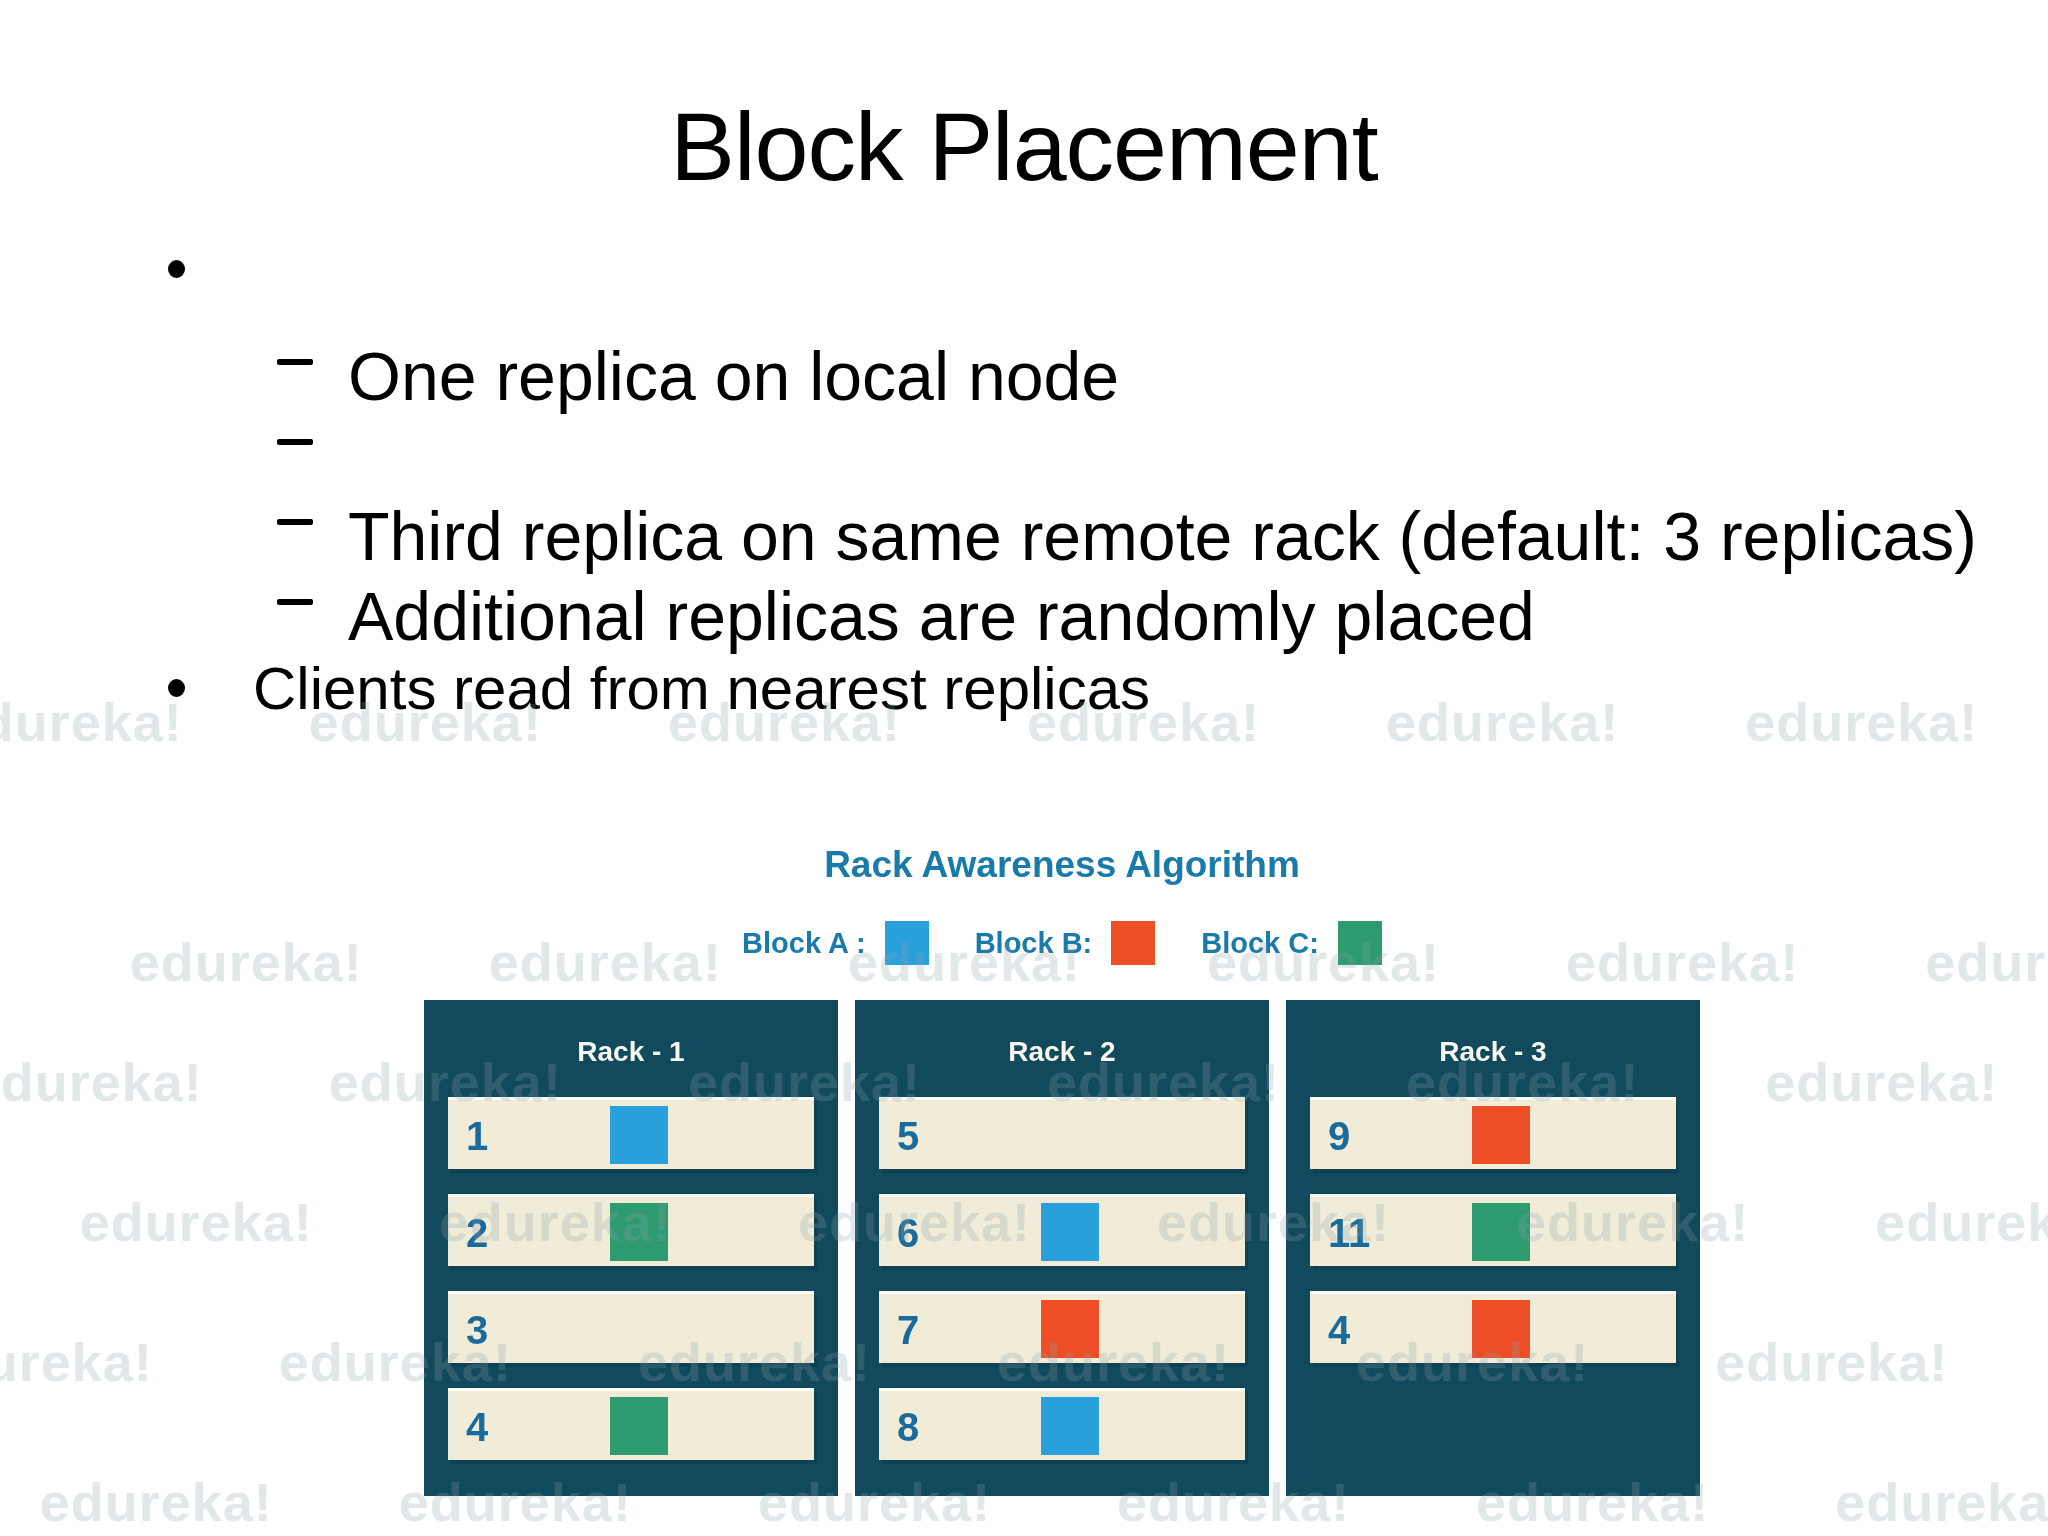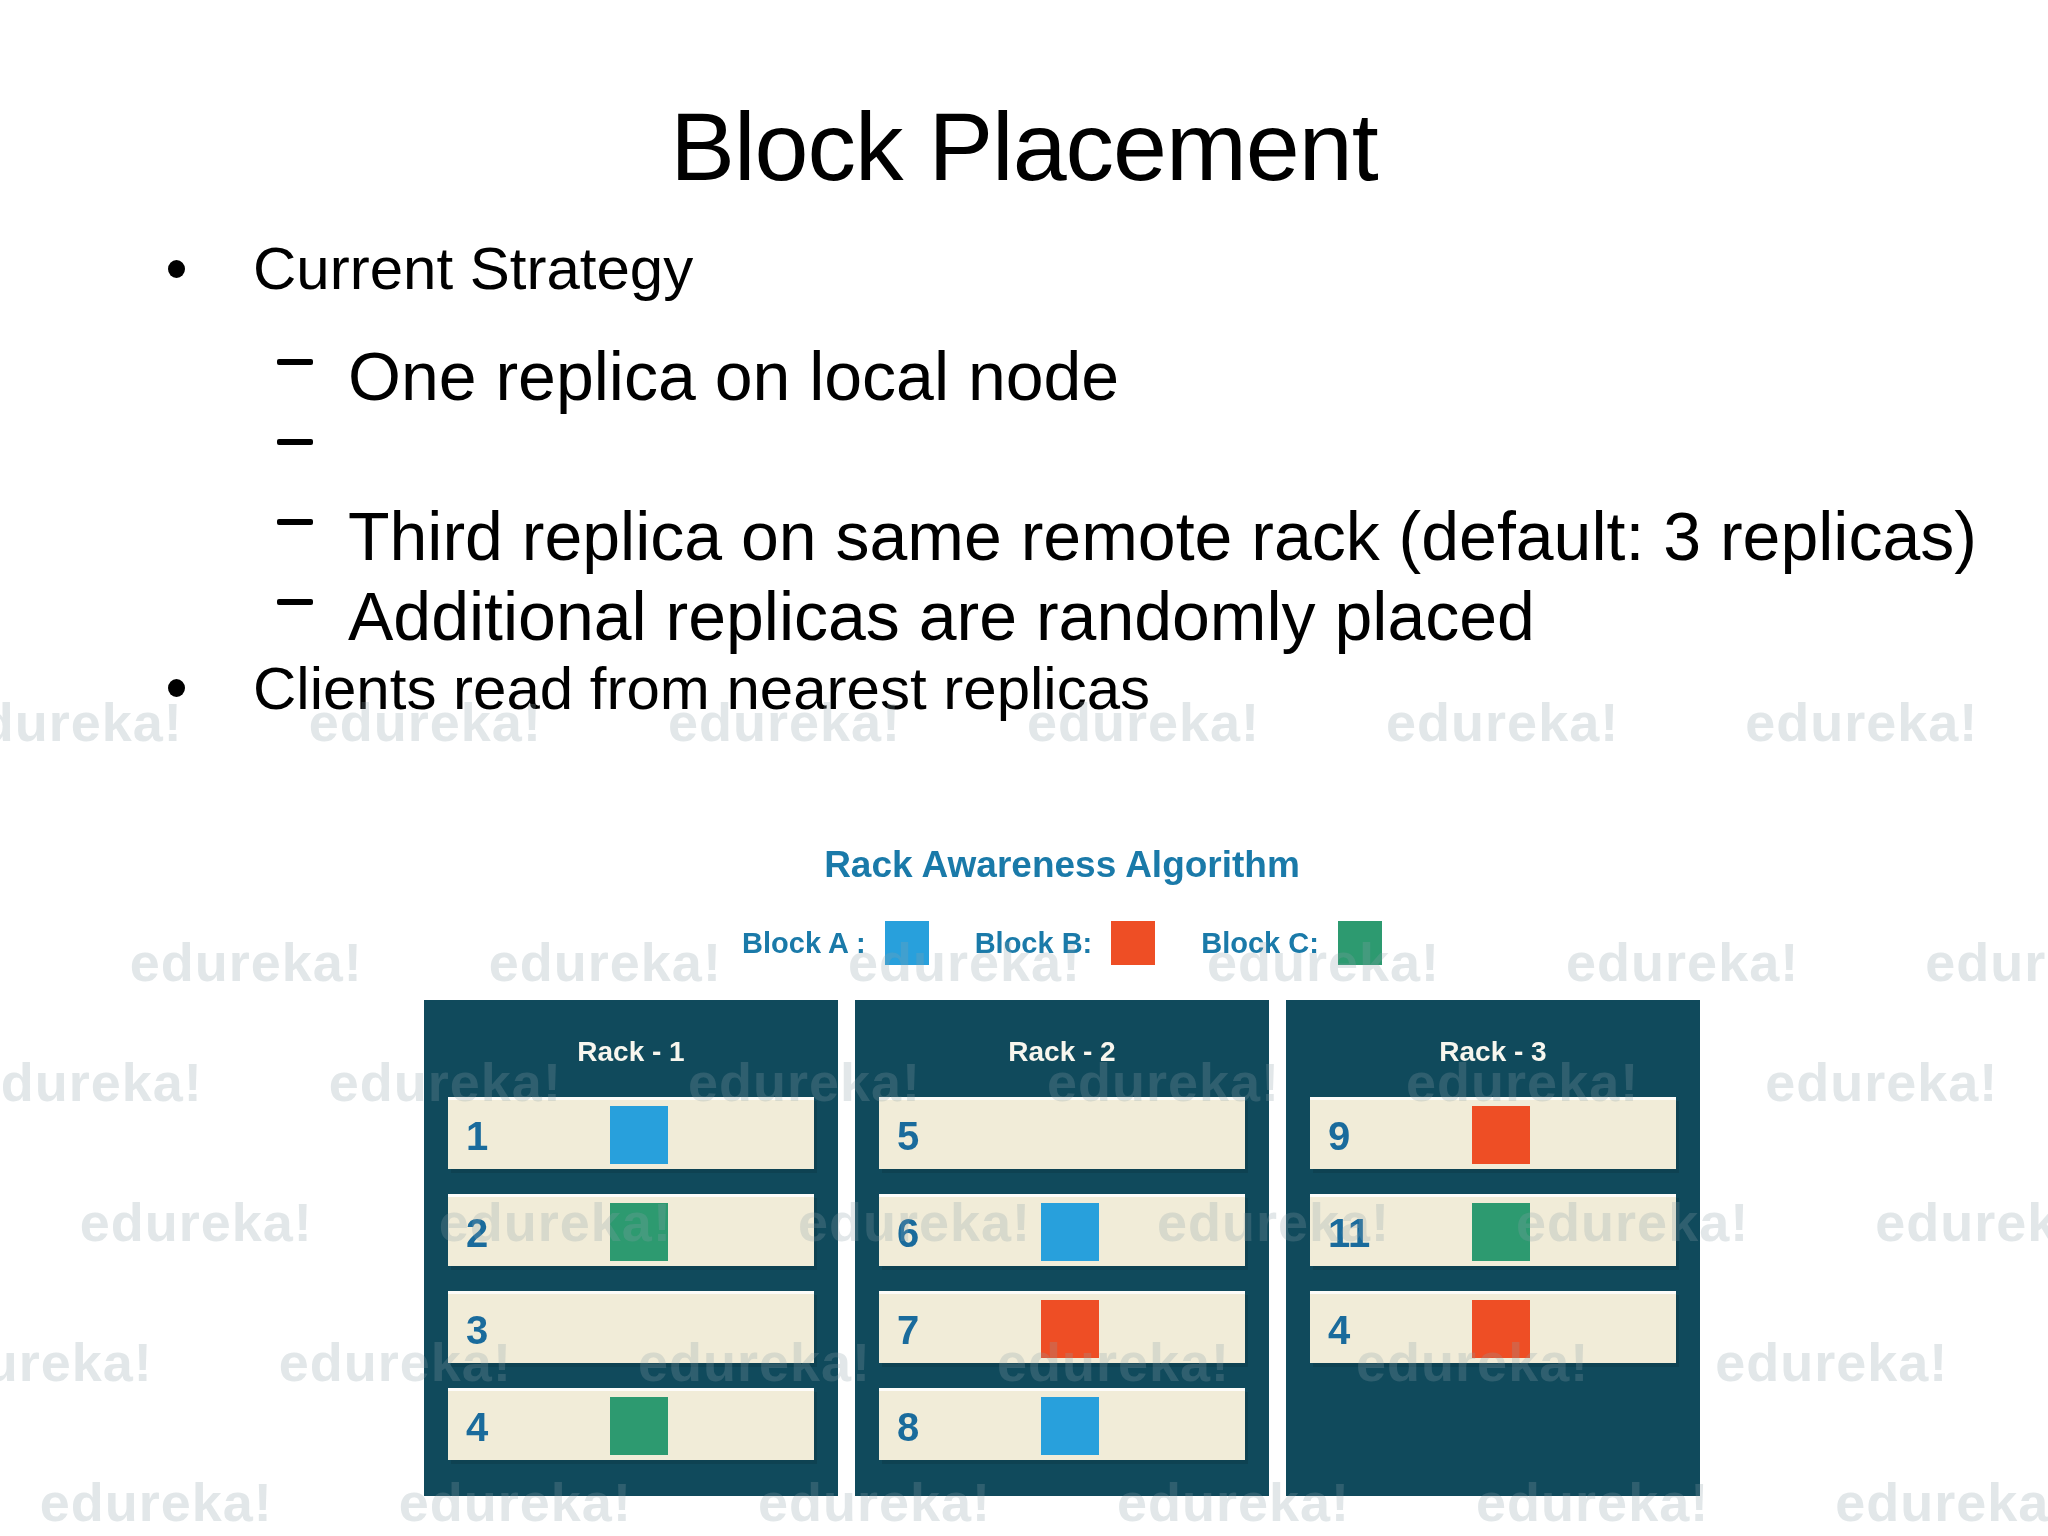--- a/index.html
+++ b/index.html
@@ -129,21 +129,20 @@
   .wm-6 { top: 1475px; transform: translateX(30px); }
 </style>
 </head>
 <body>
 
 <div class="slide">
 
   <h1 class="page-title">Block Placement</h1>
 
   <span class="dot dot-1"></span>
-  <div class="line bullet-l1 b1">Current Strategy</div>
 
   <span class="dash dash-1"></span>
   <div class="line bullet-l2 s1">One replica on local node</div>
 
   <span class="dash dash-2"></span>
 
   <span class="dash dash-3"></span>
   <div class="line bullet-l2 s3">Third replica on same remote rack (default: 3 replicas)</div>
 
   <span class="dash dash-4"></span>

